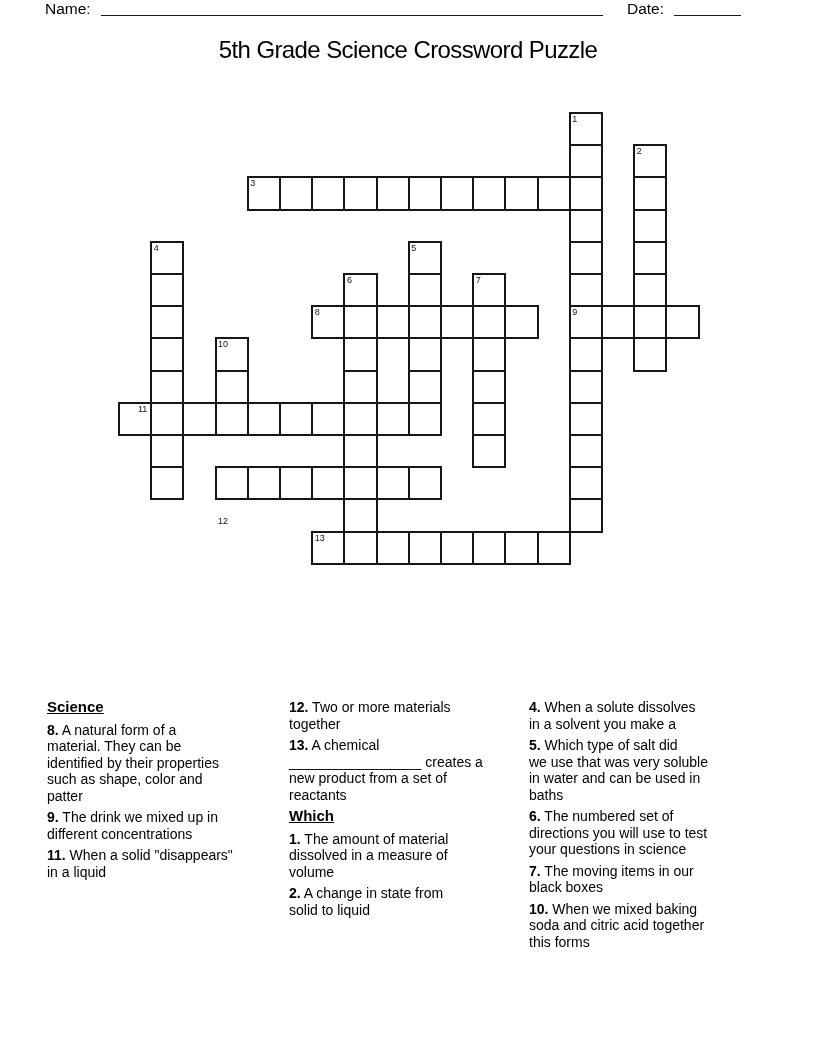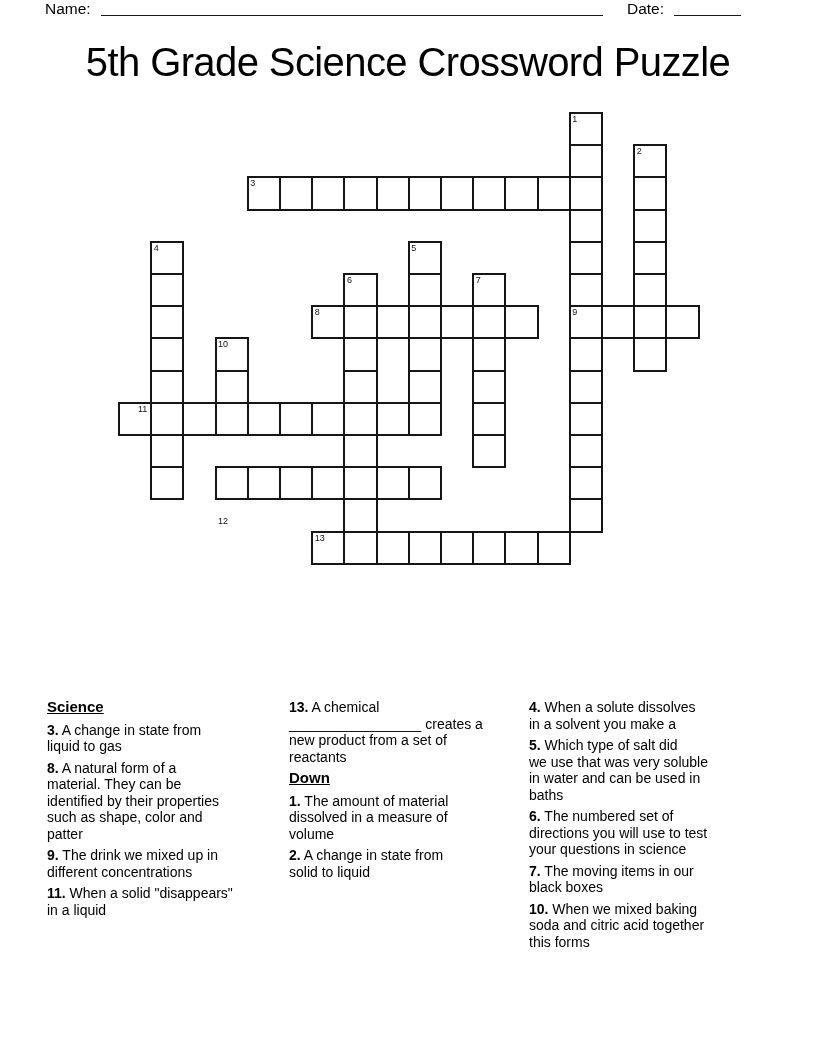--- a/index.html
+++ b/index.html
@@ -7,22 +7,22 @@
     position:relative; width:816px; height:1056px; background:#ffffff;
     font-family:"Liberation Sans", sans-serif; color:#000; overflow:hidden;
   }
   .hdr-label { position:absolute; top:1px; font-size:15.5px; line-height:15px; }
   #name-label { left:45px; }
   #date-label { left:627px; }
   .blank-line { position:absolute; height:14px; border-bottom:1.6px solid #1b1b1b; }
   #name-line { left:101px; top:1px; width:502px; }
   #date-line { left:674px; top:1px; width:67px; }
   .title {
-    position:absolute; left:0; right:0; top:40px; margin:0; text-align:center;
-    font-size:40px; font-weight:400; letter-spacing:-0.6px; line-height:44px;
+    position:absolute; left:0; right:0; top:28px; margin:0; text-align:center;
+    font-size:24px; font-weight:400; letter-spacing:-0.6px; line-height:44px;
   }
   #grid { position:absolute; left:0; top:0; width:816px; height:700px; }
   .cell {
     position:absolute; box-sizing:border-box; background:#fff;
     border:2px solid #161616;
   }
   .cellnum {
     position:absolute; font-size:9px; line-height:9px; color:#111;
     font-family:"Liberation Sans", sans-serif;
   }
@@ -148,39 +148,39 @@
       <span class="cellnum" style="left: 314.7px; top: 308.2px;">8</span>
       <span class="cellnum" style="left: 572.3px; top: 308.2px;">9</span>
       <span class="cellnum" style="left: 218.1px; top: 340.4px;">10</span>
       <span class="cellnum" style="left: 138px; top: 404.8px;">11</span>
       <span class="cellnum" style="left: 218.1px; top: 469.2px; margin-top: 48px;">12</span>
       <span class="cellnum" style="left: 314.7px; top: 533.6px;">13</span>
     </div>
 
   <div class="clue-col" id="clue-col-1">
     <p class="clue-header">Science</p>
-    <p class="clue"><b>3.</b><span> A change in state from
-liquid to gas</span></p>
     <p class="clue"><b>8.</b><span> A natural form of a
 material. They can be
 identified by their properties
 such as shape, color and
 patter</span></p>
     <p class="clue"><b>9.</b><span> The drink we mixed up in
 different concentrations</span></p>
     <p class="clue"><b>11.</b><span> When a solid "disappears"
 in a liquid</span></p>
   </div>
 
   <div class="clue-col" id="clue-col-2">
+    <p class="clue"><b>12.</b><span> Two or more materials
+together</span></p>
     <p class="clue"><b>13.</b><span> A chemical
 _________________ creates a
 new product from a set of
 reactants</span></p>
-    <p class="clue-header">Down</p>
+    <p class="clue-header">Which</p>
     <p class="clue"><b>1.</b><span> The amount of material
 dissolved in a measure of
 volume</span></p>
     <p class="clue"><b>2.</b><span> A change in state from
 solid to liquid</span></p>
   </div>
 
   <div class="clue-col" id="clue-col-3">
     <p class="clue"><b>4.</b><span> When a solute dissolves
 in a solvent you make a</span></p>

